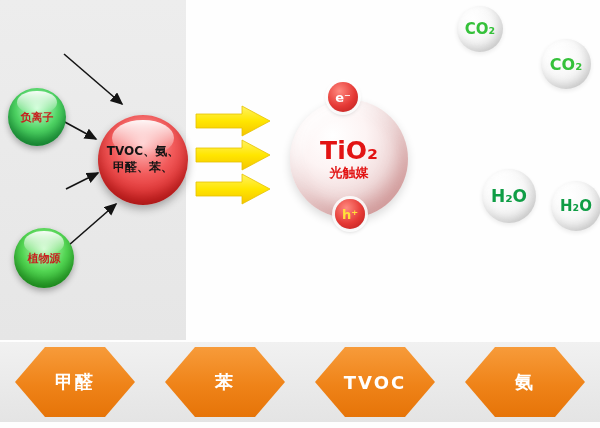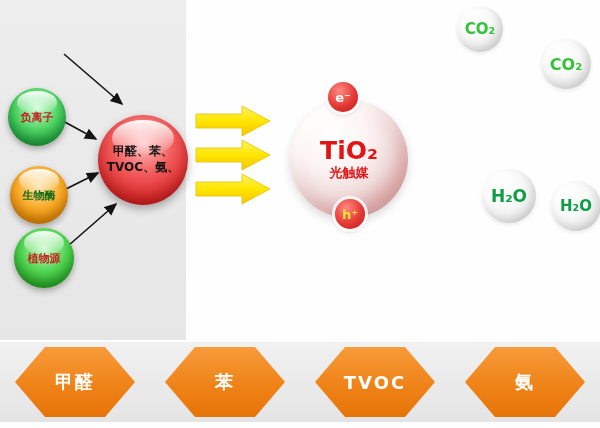--- a/index.html
+++ b/index.html
@@ -92,31 +92,28 @@
     <line x1="61" y1="252" x2="116" y2="204" stroke="#141414" stroke-width="1.6" marker-end="url(#ah)"></line>
 
     <path d="M196,114 h46 v-8 l28,15 -28,15 v-8 h-46 z" fill="url(#yg)" stroke="#e6c200" stroke-width="0.8"></path>
     <path d="M196,148 h46 v-8 l28,15 -28,15 v-8 h-46 z" fill="url(#yg)" stroke="#e6c200" stroke-width="0.8"></path>
     <path d="M196,182 h46 v-8 l28,15 -28,15 v-8 h-46 z" fill="url(#yg)" stroke="#e6c200" stroke-width="0.8"></path>
   </svg>
 
   <div class="orb orb-green" style="left:8px;top:88px;width:58px;height:58px;">
     <span class="orb-label lbl-2">负离子</span>
   </div>
-  <div class="orb orb-orange" style="left:10px;top:166px;width:58px;height:58px;">
-    <span class="orb-label lbl-3">生物酶</span>
-  </div>
   <div class="orb orb-green2" style="left:14px;top:228px;width:60px;height:60px;">
     <span class="orb-label lbl-4">植物源</span>
   </div>
 
   <div class="orb orb-red" style="left:98px;top:115px;width:90px;height:90px;">
     <div class="pollutant-text">
+      <span>TVOC、氨、</span>
       <span>甲醛、苯、</span>
-      <span>TVOC、氨、</span>
     </div>
   </div>
 
   <div class="big-bubble">
     <div class="catalyst-formula">TiO₂</div>
     <div class="catalyst-name">光触媒</div>
   </div>
   <div class="badge badge-e">e⁻</div>
   <div class="badge badge-h">h⁺</div>
 

